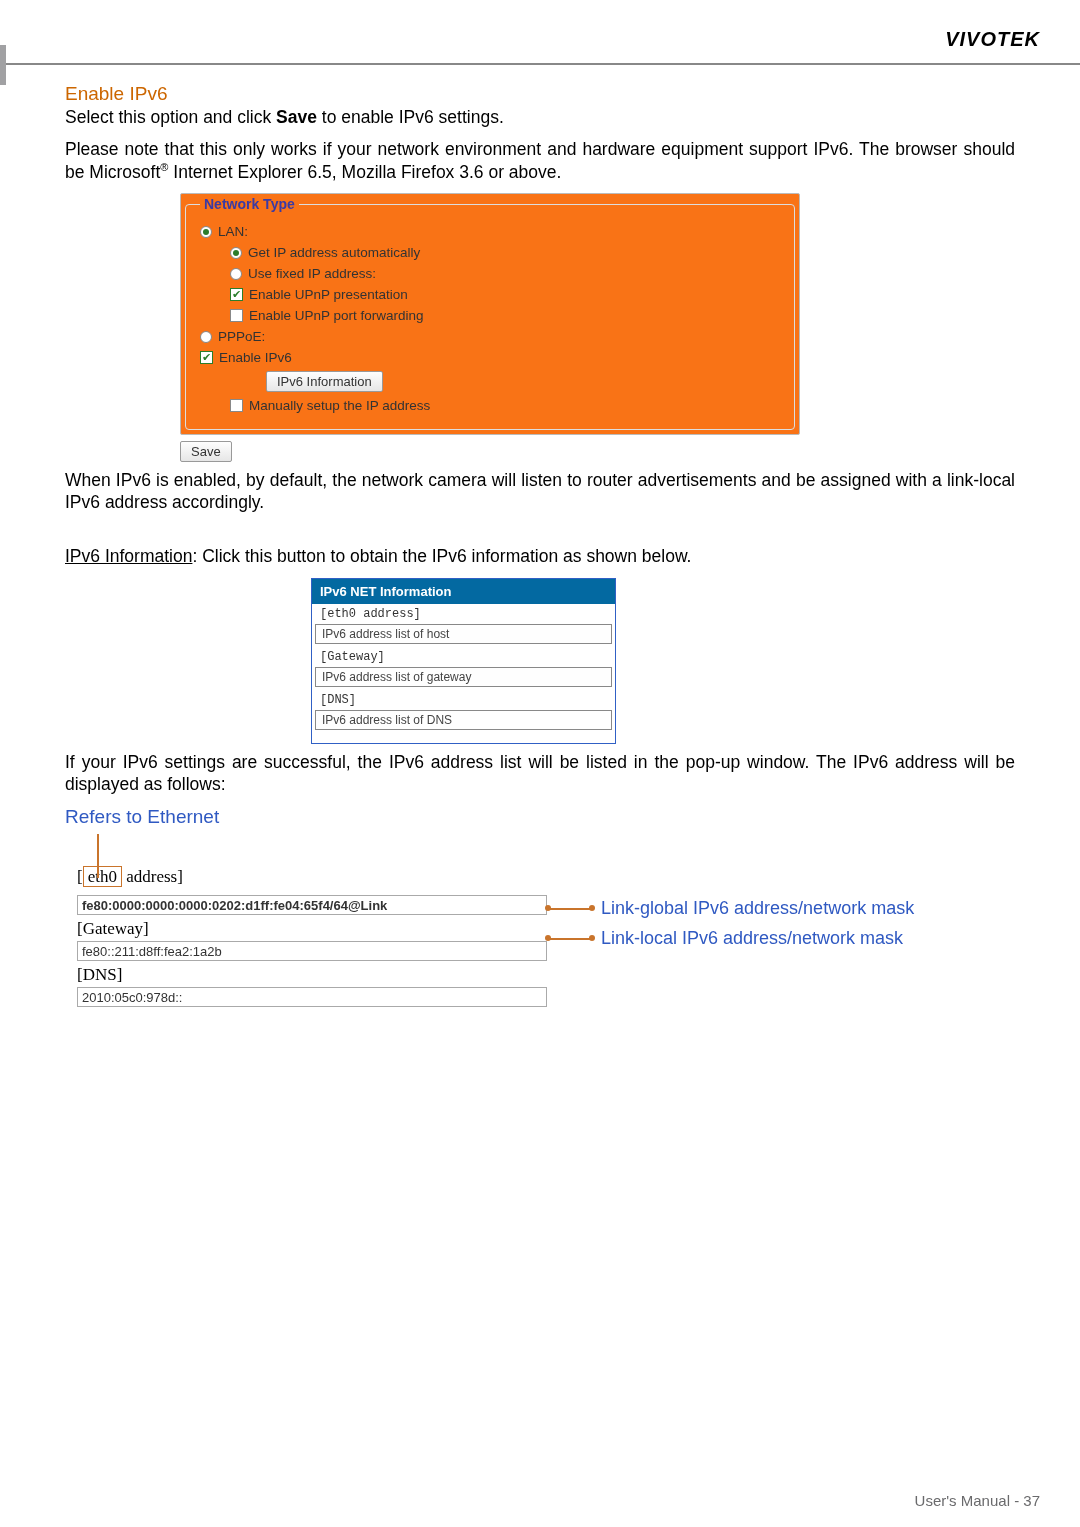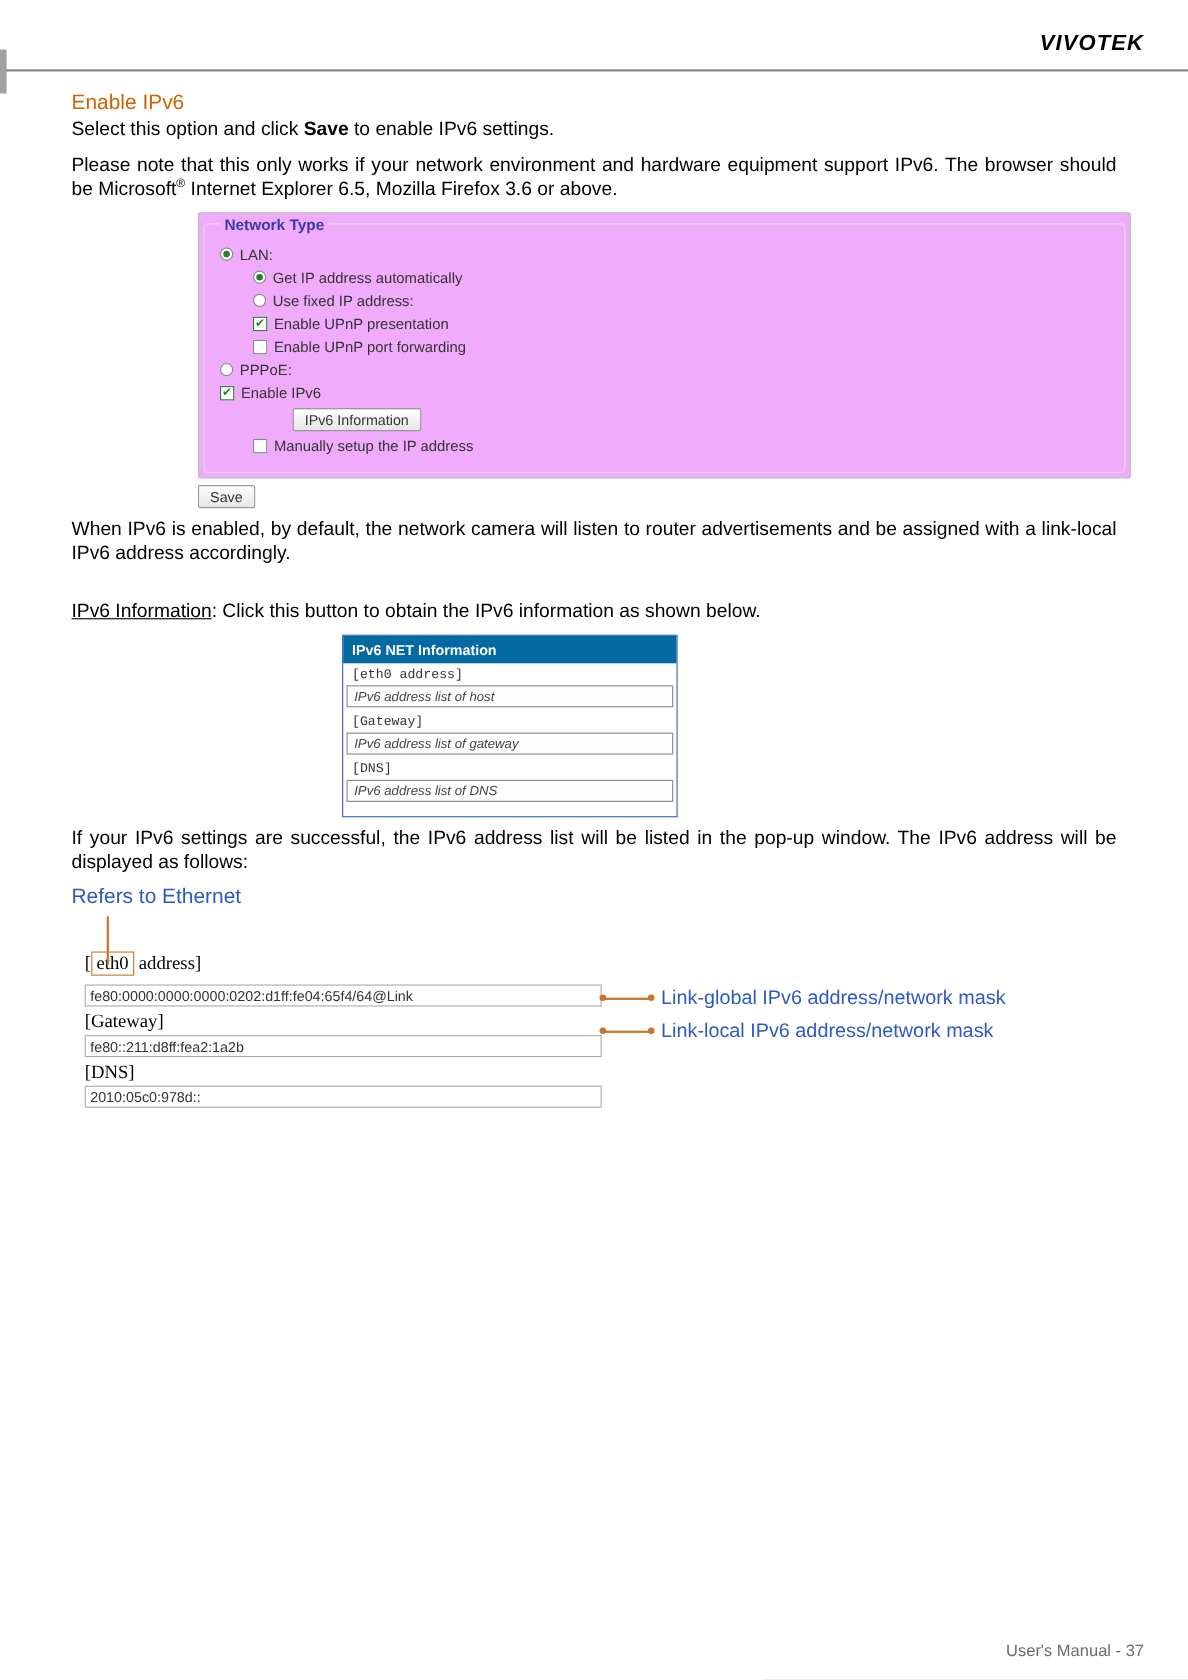--- a/index.html
+++ b/index.html
@@ -54,25 +54,25 @@
     font-size: 17.5px;
     line-height: 1.25;
     margin: 2px 0 10px 0;
     text-align: justify;
   }
   .body-p.justify { text-align: justify; }
   sup { font-size: 11px; }
   b { font-weight: bold; }
 
   .ss-frame {
-    width: 848px;
+    width: 620px;
     margin: 6px 0 6px 115px;
     border: 1px solid #bbb;
     border-radius: 2px;
-    background: #f0abfc;
+    background: #f97316;
     font-family: Arial, sans-serif;
     font-size: 13.5px;
     color: #333;
   }
   fieldset.network-type {
     border: 1px solid #ddd;
     border-radius: 4px;
     margin: 2px 4px 4px 4px;
     padding: 6px 10px 10px 14px;
   }
@@ -121,21 +121,20 @@
     font-family: 'Courier New', monospace;
   }
   .ipv6-info-popup .cell-box {
     margin: 0 3px 3px 3px;
     border: 1px solid #888;
     background:#fefefe;
     padding: 2px 6px;
     color:#444;
     font-size:12px;
     font-family: Tahoma, Arial, sans-serif;
-    font-style: italic;
   }
   .ipv6-info-popup .spacer { height:10px; }
 
   u { text-decoration: underline; }
 
   
   .ethernet-area {
     position: relative;
     margin-top: 6px;
     height: 330px;
@@ -295,21 +294,21 @@
 
     <div class="ethernet-area">
       <div class="eth-heading">Refers to Ethernet</div>
 
       <div class="line-v" style="left:32px; top:28px; height:44px;"></div>
 
       <div class="eth-table">
         <div class="eth-label" style="margin-top:38px;">
           <span>[</span><span class="eth0-highlight">eth0</span><span> address]</span>
         </div>
-        <div class="eth-input-box" style="margin-top:8px;">fe80:0000:0000:0000:0202:d1ff:fe04:65f4/64@Link</div>
+        <div class="eth-input-box" style="margin-top:8px;font-weight:bold;">fe80:0000:0000:0000:0202:d1ff:fe04:65f4/64@Link</div>
         <div class="eth-label">[Gateway]</div>
         <div class="eth-input-box">fe80::211:d8ff:fea2:1a2b</div>
         <div class="eth-label">[DNS]</div>
         <div class="eth-input-box">2010:05c0:978d::</div>
       </div>
 
       <div class="conn-h" style="left:482px; top:102px; width:44px;"></div>
       <div class="conn-node" style="left:480px; top:99px;"></div>
       <div class="conn-node" style="left:524px; top:99px;"></div>
       <div class="annot-right" style="left:536px; top:92px;">Link-global IPv6 address/network mask</div>

